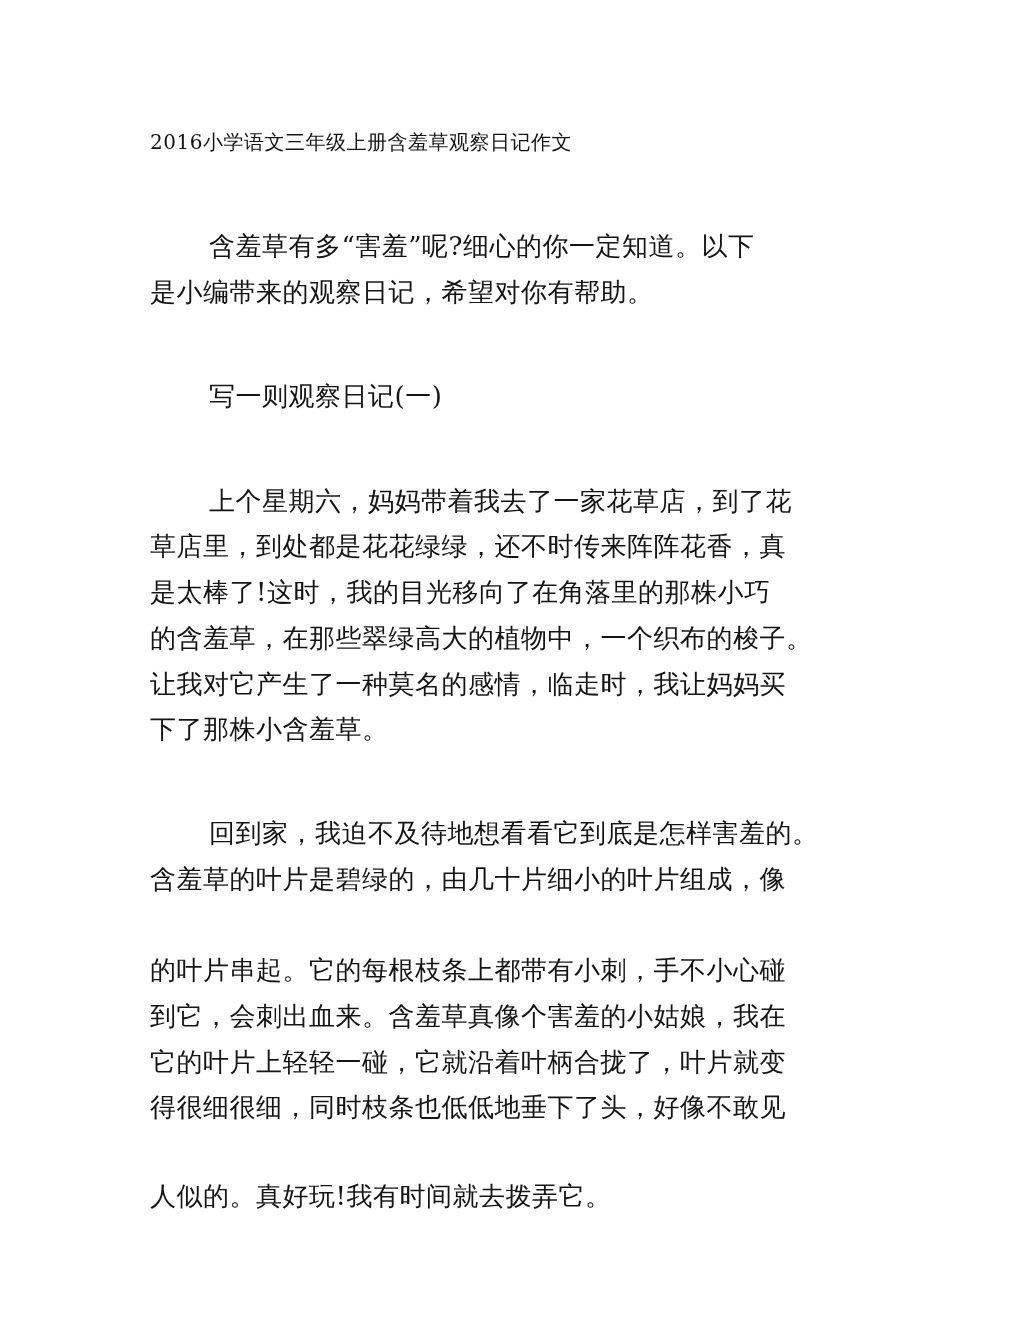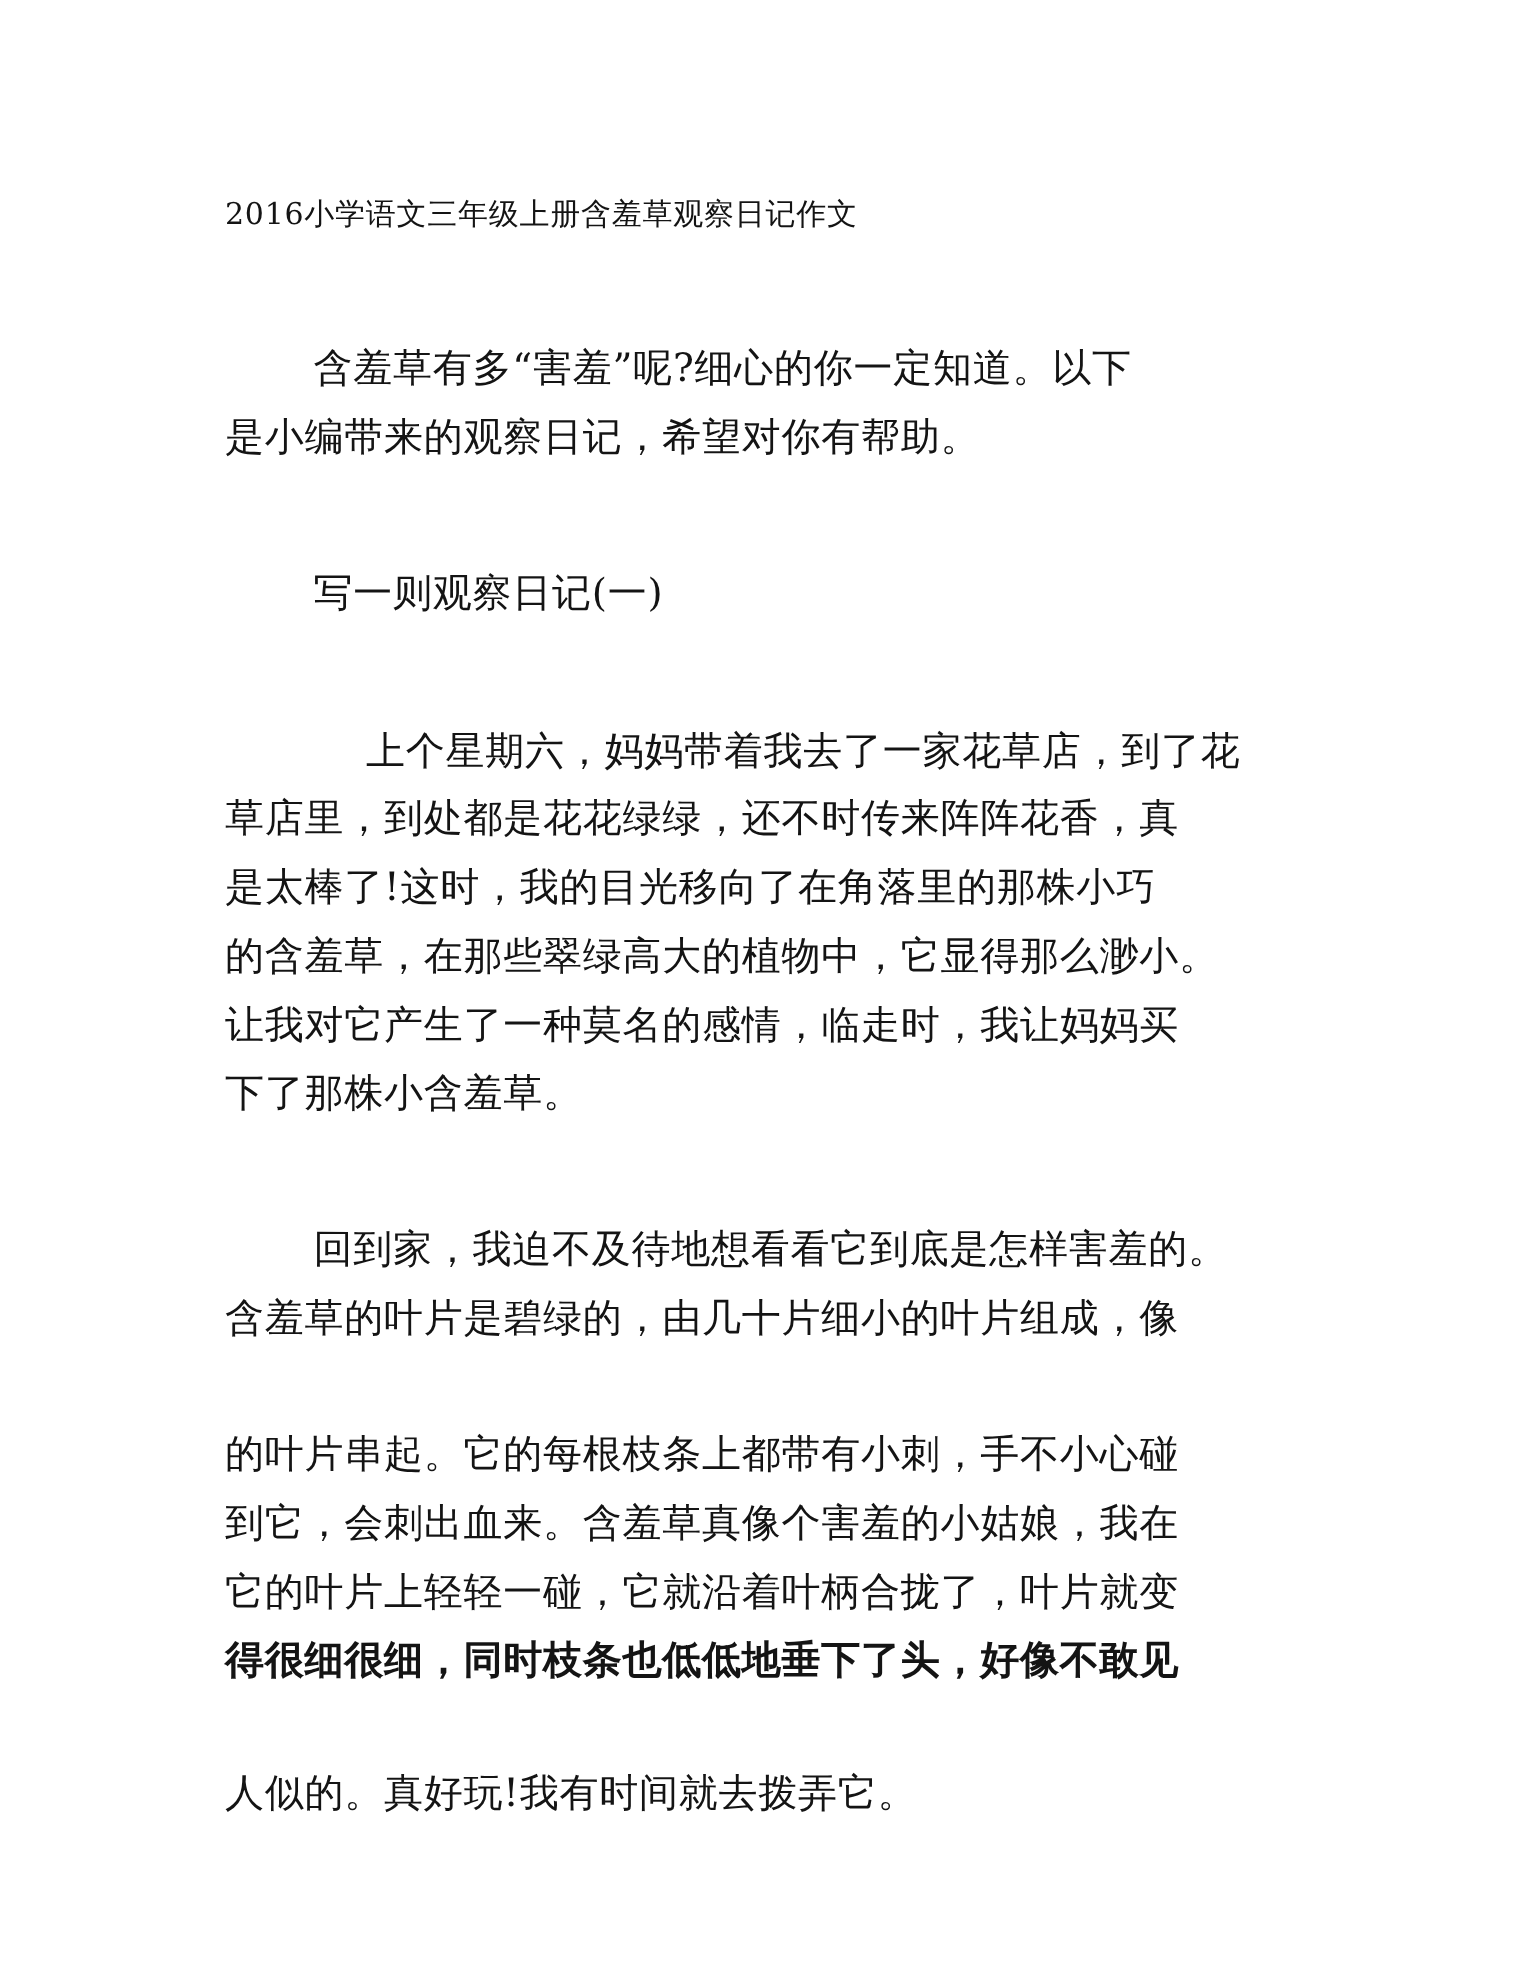--- a/index.html
+++ b/index.html
@@ -40,28 +40,28 @@
 
 <div class="page">
 
   <div class="line title-line" style="top:127px;">2016小学语文三年级上册含羞草观察日记作文</div>
 
   <div class="line indent" style="top:231px;">含羞草有多“害羞”呢?细心的你一定知道。以下</div>
   <div class="line" style="top:277px;">是小编带来的观察日记，希望对你有帮助。</div>
 
   <div class="line indent" style="top:381px;">写一则观察日记(一)</div>
 
-  <div class="line indent" style="top:486px;margin-left:35px;">上个星期六，妈妈带着我去了一家花草店，到了花</div>
+  <div class="line indent" style="top:486px;">上个星期六，妈妈带着我去了一家花草店，到了花</div>
   <div class="line" style="top:531px;">草店里，到处都是花花绿绿，还不时传来阵阵花香，真</div>
   <div class="line" style="top:577px;">是太棒了!这时，我的目光移向了在角落里的那株小巧</div>
-  <div class="line" style="top:623px;">的含羞草，在那些翠绿高大的植物中，它显得那么渺小。</div>
+  <div class="line" style="top:623px;">的含羞草，在那些翠绿高大的植物中，一个织布的梭子。</div>
   <div class="line" style="top:669px;">让我对它产生了一种莫名的感情，临走时，我让妈妈买</div>
   <div class="line" style="top:714px;">下了那株小含羞草。</div>
 
   <div class="line indent" style="top:818px;">回到家，我迫不及待地想看看它到底是怎样害羞的。</div>
   <div class="line" style="top:864px;">含羞草的叶片是碧绿的，由几十片细小的叶片组成，像</div>
   <div class="line" style="top:955px;">的叶片串起。它的每根枝条上都带有小刺，手不小心碰</div>
   <div class="line" style="top:1001px;">到它，会刺出血来。含羞草真像个害羞的小姑娘，我在</div>
   <div class="line" style="top:1047px;">它的叶片上轻轻一碰，它就沿着叶柄合拢了，叶片就变</div>
-  <div class="line" style="top:1092px;font-weight:bold;">得很细很细，同时枝条也低低地垂下了头，好像不敢见</div>
+  <div class="line" style="top:1092px;">得很细很细，同时枝条也低低地垂下了头，好像不敢见</div>
   <div class="line" style="top:1138px;margin-top:43px;">人似的。真好玩!我有时间就去拨弄它。</div>
 
 </div>
 
 </body></html>

